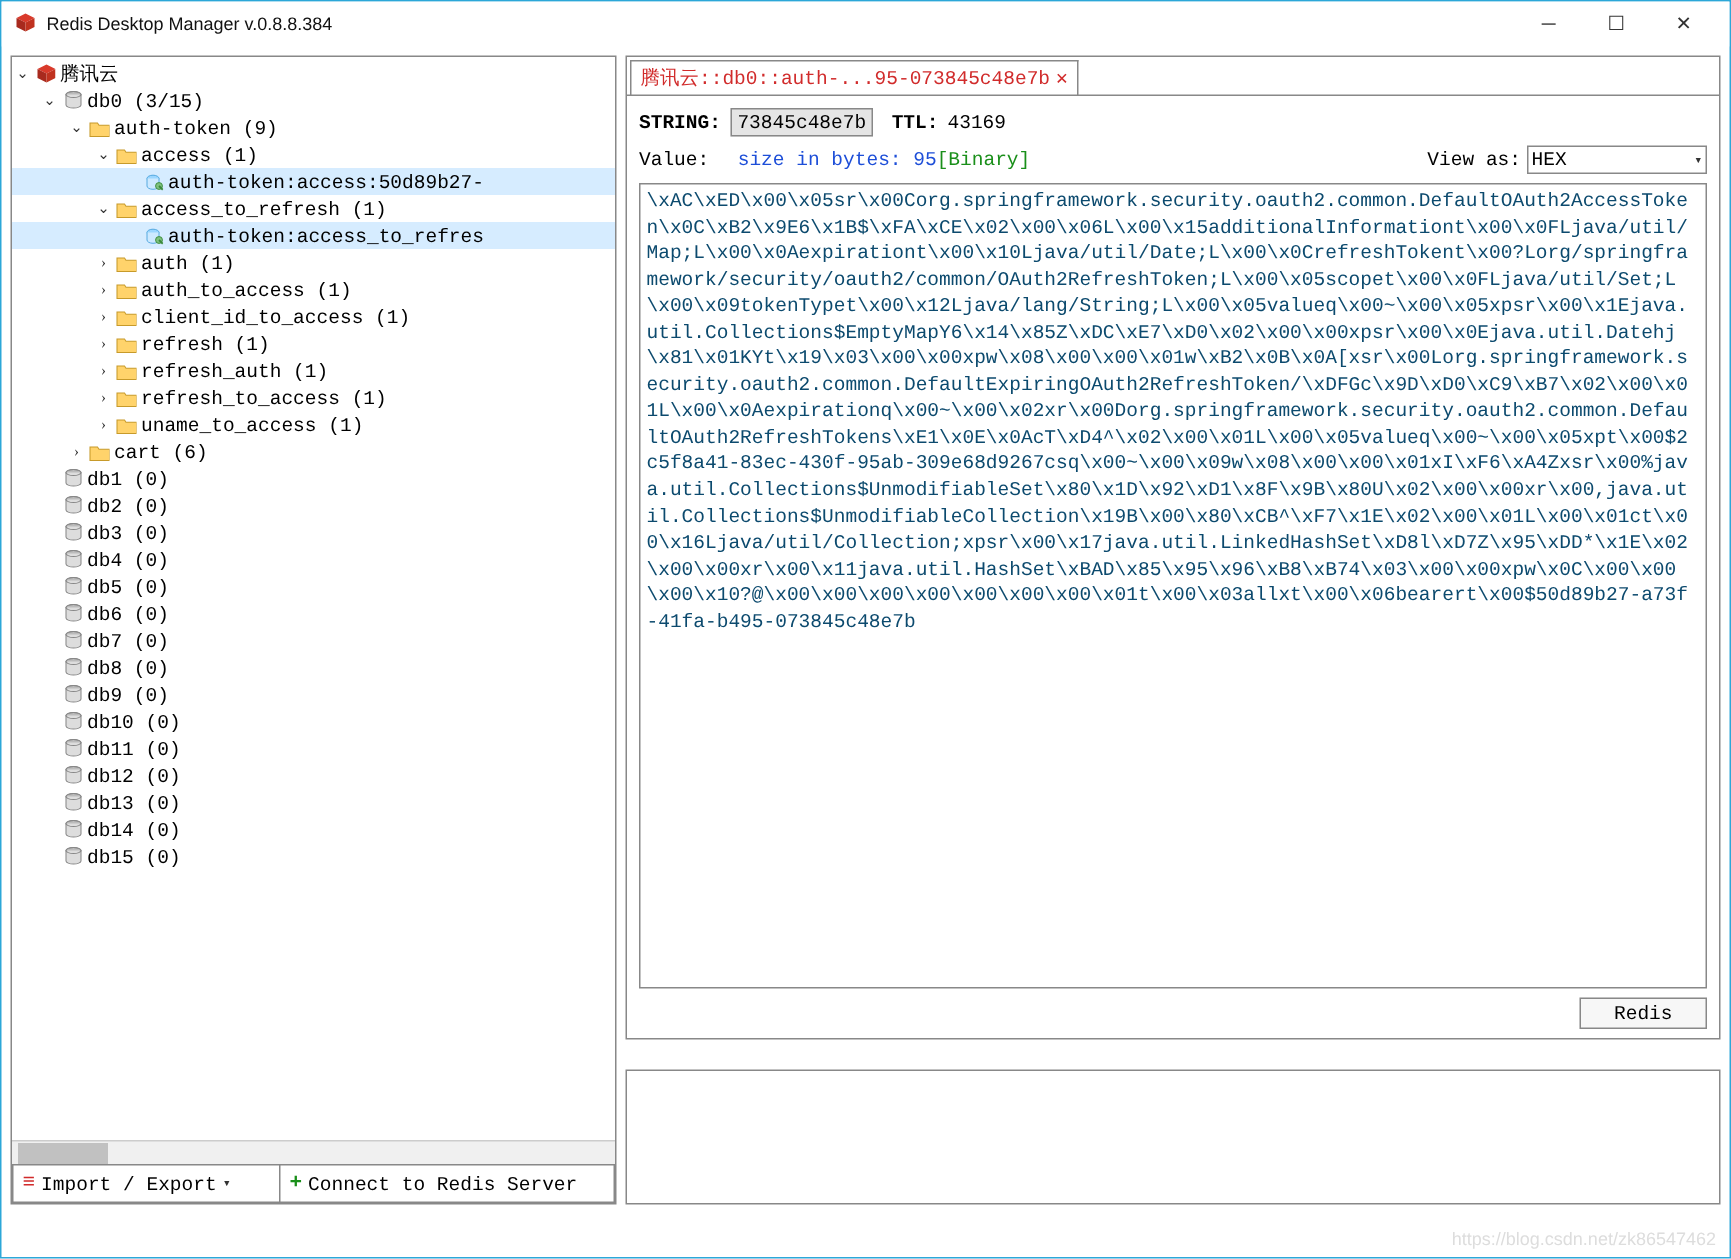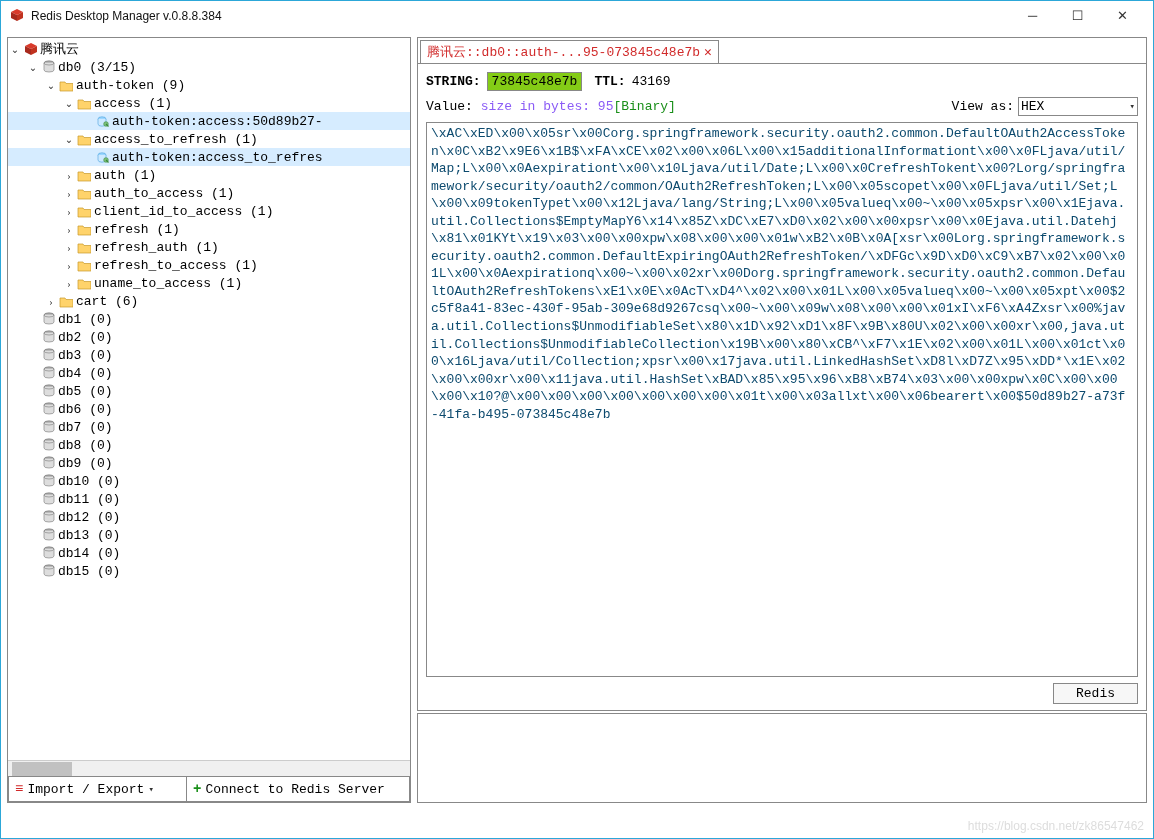--- a/index.html
+++ b/index.html
@@ -73,21 +73,21 @@
     padding: 0 6px;
     gap: 4px;
     cursor: pointer;
   }
   .bottom-btn:first-child { border-right: none; width: 178px;}
   .bottom-btn:last-child { flex:1; }
   .right-panel {
     flex: 1;
     display: flex;
     flex-direction: column;
-    gap: 2px;
+    gap: 20px;
     border-radius: 22px;
   }
   .tab-area {
     border: 1px solid #888;
     flex: 1;
     display: flex;
     flex-direction: column;
   }
   .tab-bar { display: flex; background:#fff; }
   .tab {
@@ -98,32 +98,32 @@
     margin: 2px 0 -1px 2px;
     display: flex;
     align-items: center;
     gap: 4px;
     color: #d12b2b;
   }
   .tab-close { color: #d12b2b; font-weight: bold; cursor: pointer;}
   .tab-content { border-top: 1px solid #888; padding: 8px 8px 6px 8px; display:flex; flex-direction:column; gap:6px; flex:1;}
   .row { display: flex; align-items: center; gap: 6px;}
   .keytype { font-weight: bold; }
-  .keyname-box { border: 1px solid #888; padding: 1px 4px; background:#84cc16;}
+  .keyname-box { border: 1px solid #888; padding: 1px 4px; background:#e5e5e5;}
   .ttl-label { font-weight: bold; margin-left: 6px;}
   .btn {
     border: 1px solid #888;
     background: #f7f7f7;
     padding: 2px 10px;
     cursor: pointer;
     display:inline-flex; align-items:center; gap:4px;
   }
   .btn-row { margin-left:auto; display:flex; gap:4px;}
   .value-row { display:flex; align-items:center; }
-  .value-row .hint { color:#8b5cf6; margin-left:8px;}
+  .value-row .hint { color:#1d4ed8; margin-left:19px;}
   .value-row .binary { color:#1a8f1a; }
   .viewas { margin-left:auto; display:flex; align-items:center; gap:4px;}
   .select {
     border: 1px solid #888; padding: 1px 2px; width: 120px; background:#fff;
     display:flex; align-items:center; justify-content:space-between;
   }
   .textarea {
     flex:1;
     border: 1px solid #888;
     padding: 2px 4px;

